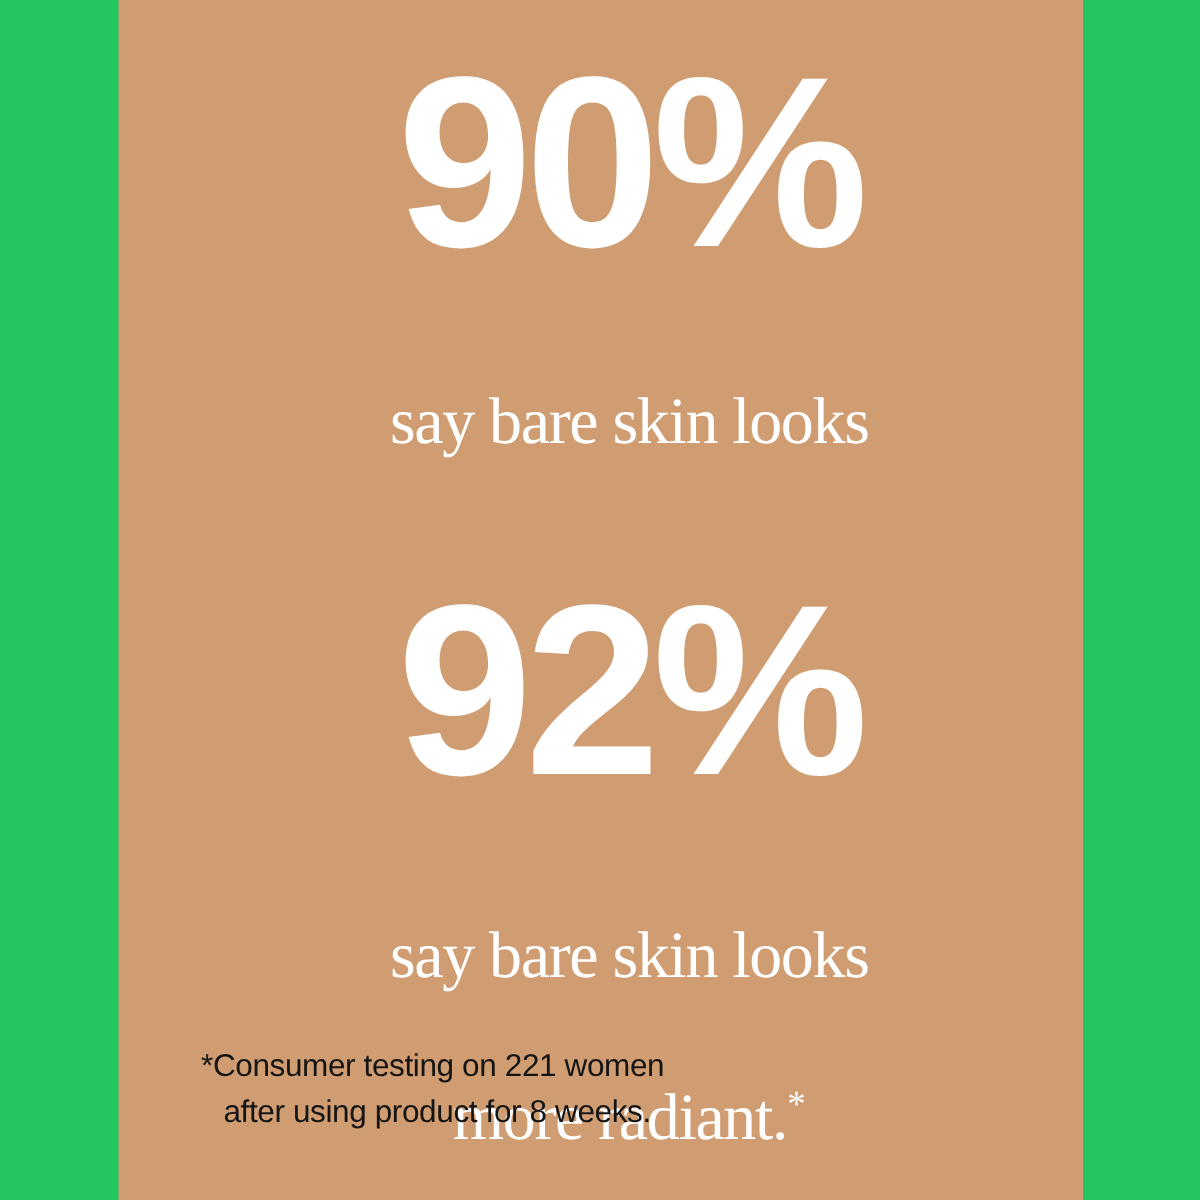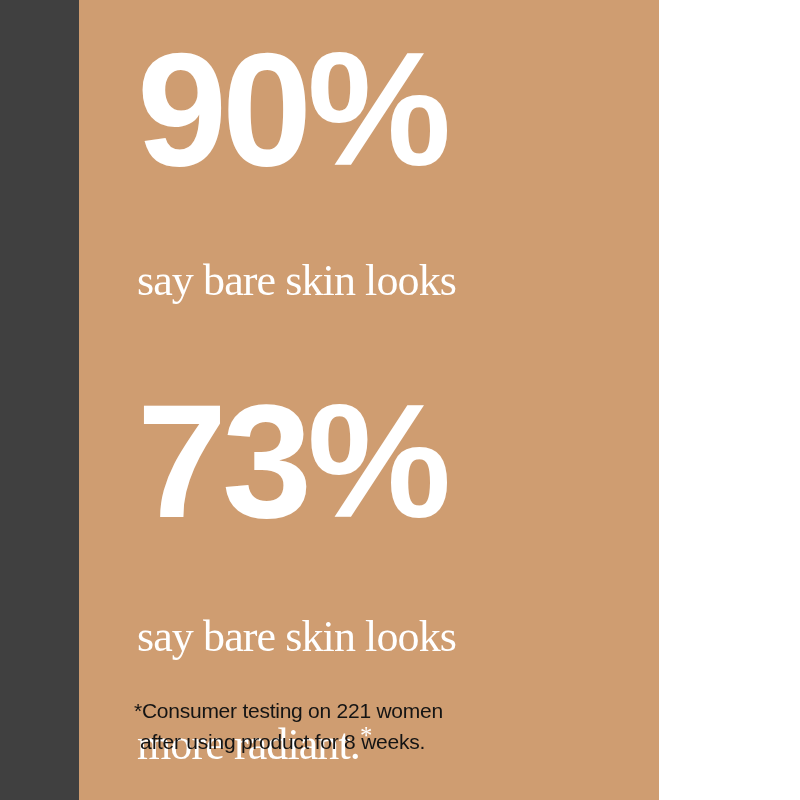--- a/index.html
+++ b/index.html
@@ -9,24 +9,25 @@
   }
   body {
     width: 800px;
     height: 800px;
     overflow: hidden;
     font-family: "Liberation Sans", sans-serif;
   }
 
   #poster {
     position: relative;
-    width: 659px;
+    width: 800px;
     height: 800px;
-    background: #404040;
+    background: #22c55e;
     overflow: hidden;
+    text-align: center;
   }
 
   
   #panel {
     position: absolute;
     left: 79px;
     top: 0;
     width: 643px;
     height: 800px;
     background: #cf9d71;
@@ -98,21 +99,21 @@
   <div id="panel">
 
     <div class="stat-block" id="stat-block-1">
       <div class="stat-number">90%</div>
       <div class="stat-caption">
         <span class="caption-line">say bare skin looks</span>
       </div>
     </div>
 
     <div class="stat-block" id="stat-block-2">
-      <div class="stat-number">73%</div>
+      <div class="stat-number">92%</div>
       <div class="stat-caption">
         <span class="caption-line">say bare skin looks</span>
         <span class="caption-line"><span>more radiant.</span><span class="footnote-mark">*</span></span>
       </div>
     </div>
 
     <div id="footnote">
       <span class="fn-line fn-line-1">*Consumer testing on 221 women</span>
       <span class="fn-line fn-line-2">after using product for 8 weeks.</span>
     </div>

